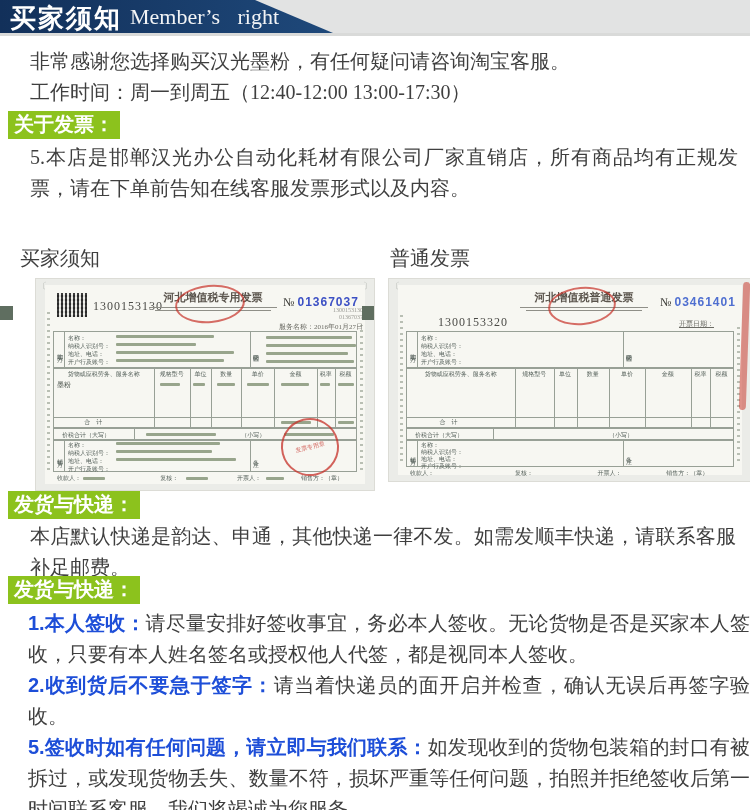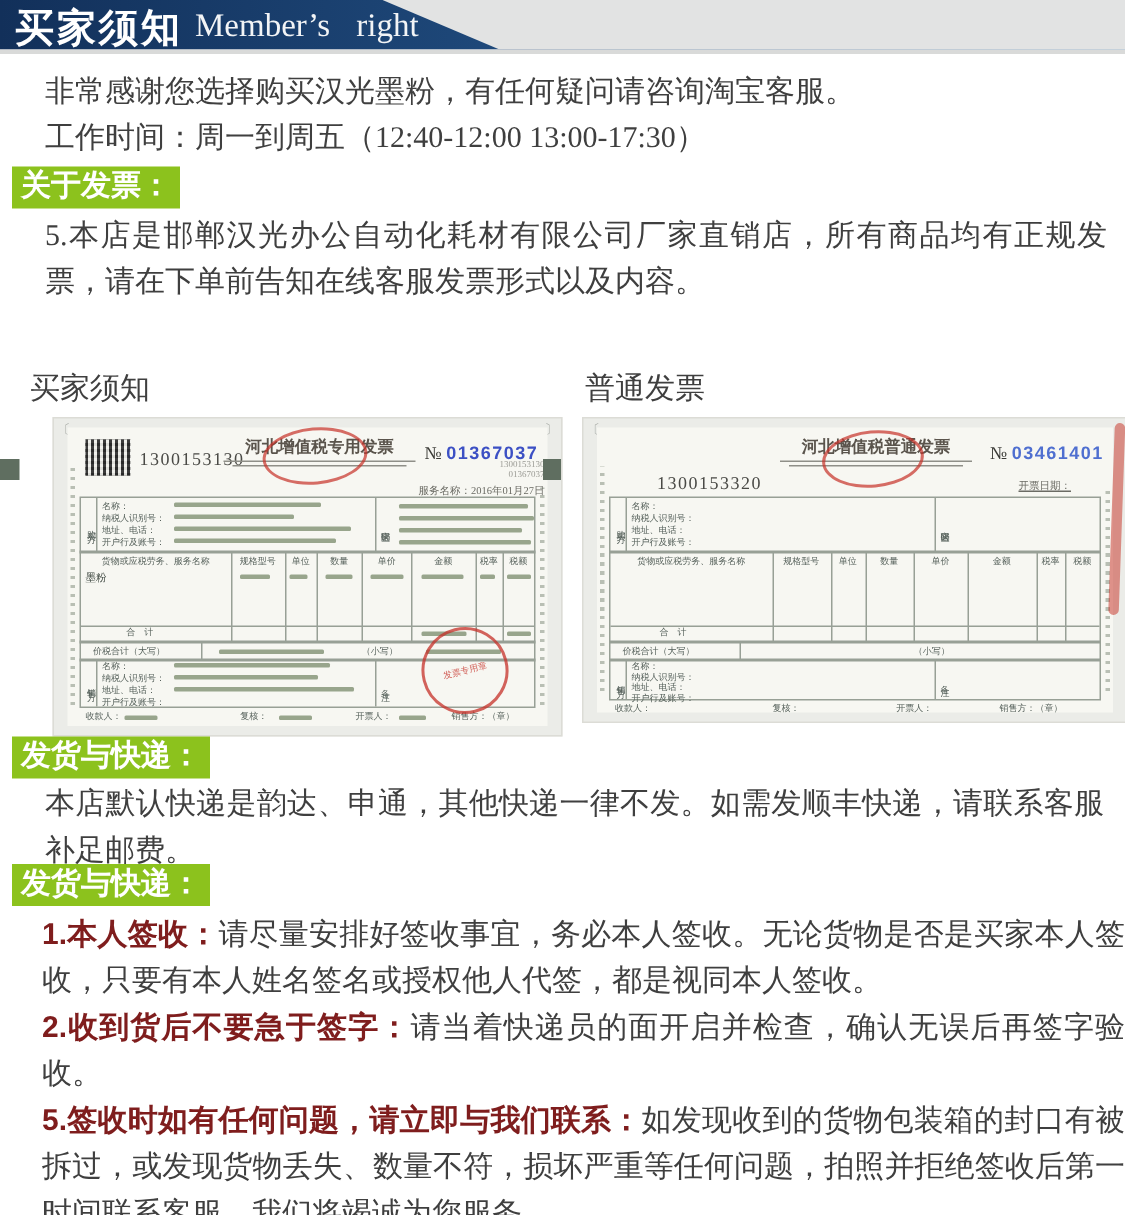--- a/index.html
+++ b/index.html
@@ -13,21 +13,21 @@
   .hdr-cn{position:absolute;top:1px;left:10px;z-index:3;font-size:26px;font-weight:bold;color:#fff;letter-spacing:2px;}
   .hdr-en{position:absolute;top:4px;left:130px;z-index:3;font-size:22px;color:#f2f4f6;word-spacing:12px;}
   .hdr-strip{position:absolute;top:33px;left:0;width:750px;height:3px;background:#d9dad9;}
   
   .p{position:absolute;font-size:20px;line-height:31px;color:#3f3f3f;text-align:justify;}
   .intro{top:46px;left:30px;width:700px;}
   .txt-invoice{top:142px;left:30px;width:708px;}
   .txt-ship{top:521px;left:30px;width:706px;}
   .txt-receipt{top:608px;left:28px;width:722px;}
   .p p{margin:0;}
-  .b{font-family:"Liberation Sans","DejaVu Sans",sans-serif;font-weight:bold;color:#7f1d1d;}
+  .b{font-family:"Liberation Sans","DejaVu Sans",sans-serif;font-weight:bold;color:#1d4ed8;}
   .glabel{position:absolute;left:8px;background:#8cc21d;color:#fff;z-index:2;
           font-family:"Liberation Sans","DejaVu Sans",sans-serif;font-weight:bold;
           font-size:20px;line-height:25px;padding:1px 6px 2px 6px;}
   #lab1{top:111px;} #lab2{top:491px;} #lab3{top:576px;}
   .caption{position:absolute;top:245px;font-size:20px;color:#3f3f3f;}
   #capL{left:20px;} #capR{left:390px;}
   
   .inv{position:absolute;top:278px;background:#ebece8;border:1px solid #dcdcd6;}
   #invL{left:35px;width:338px;height:211px;}
   #invR{left:388px;width:362px;height:202px;}

